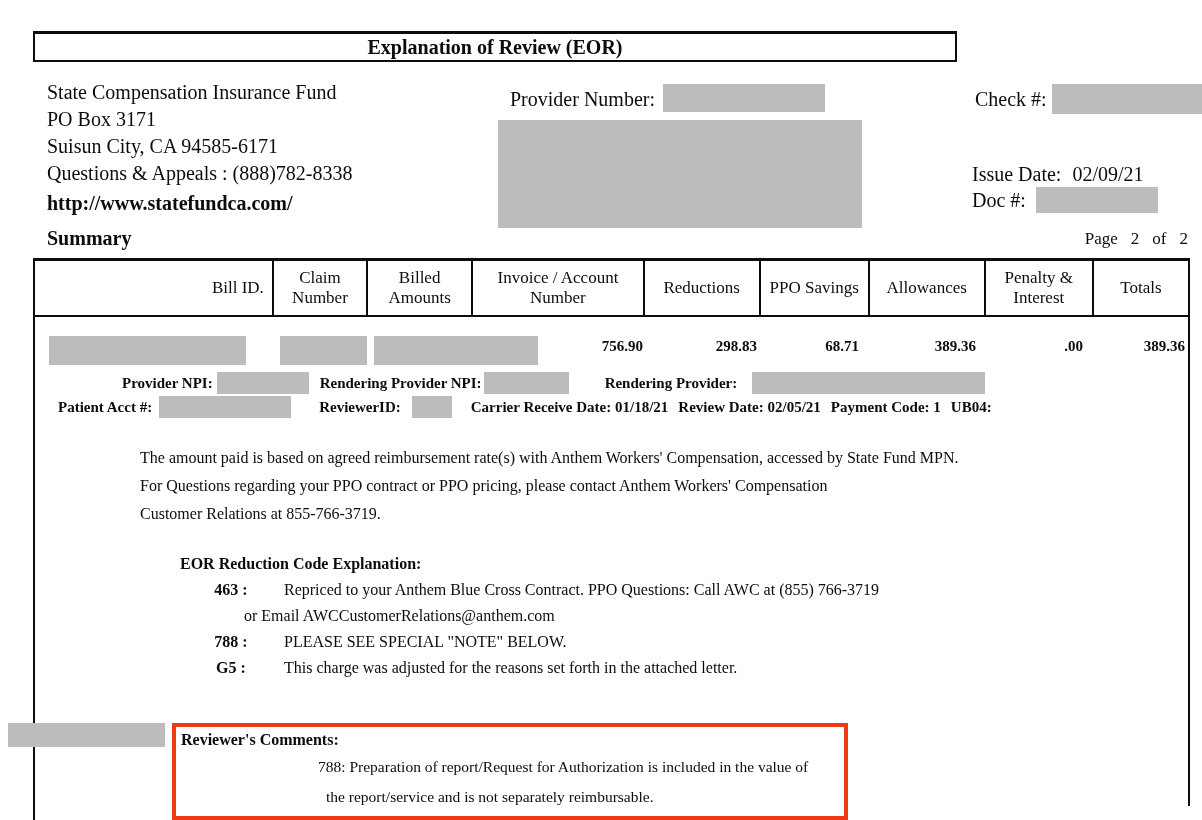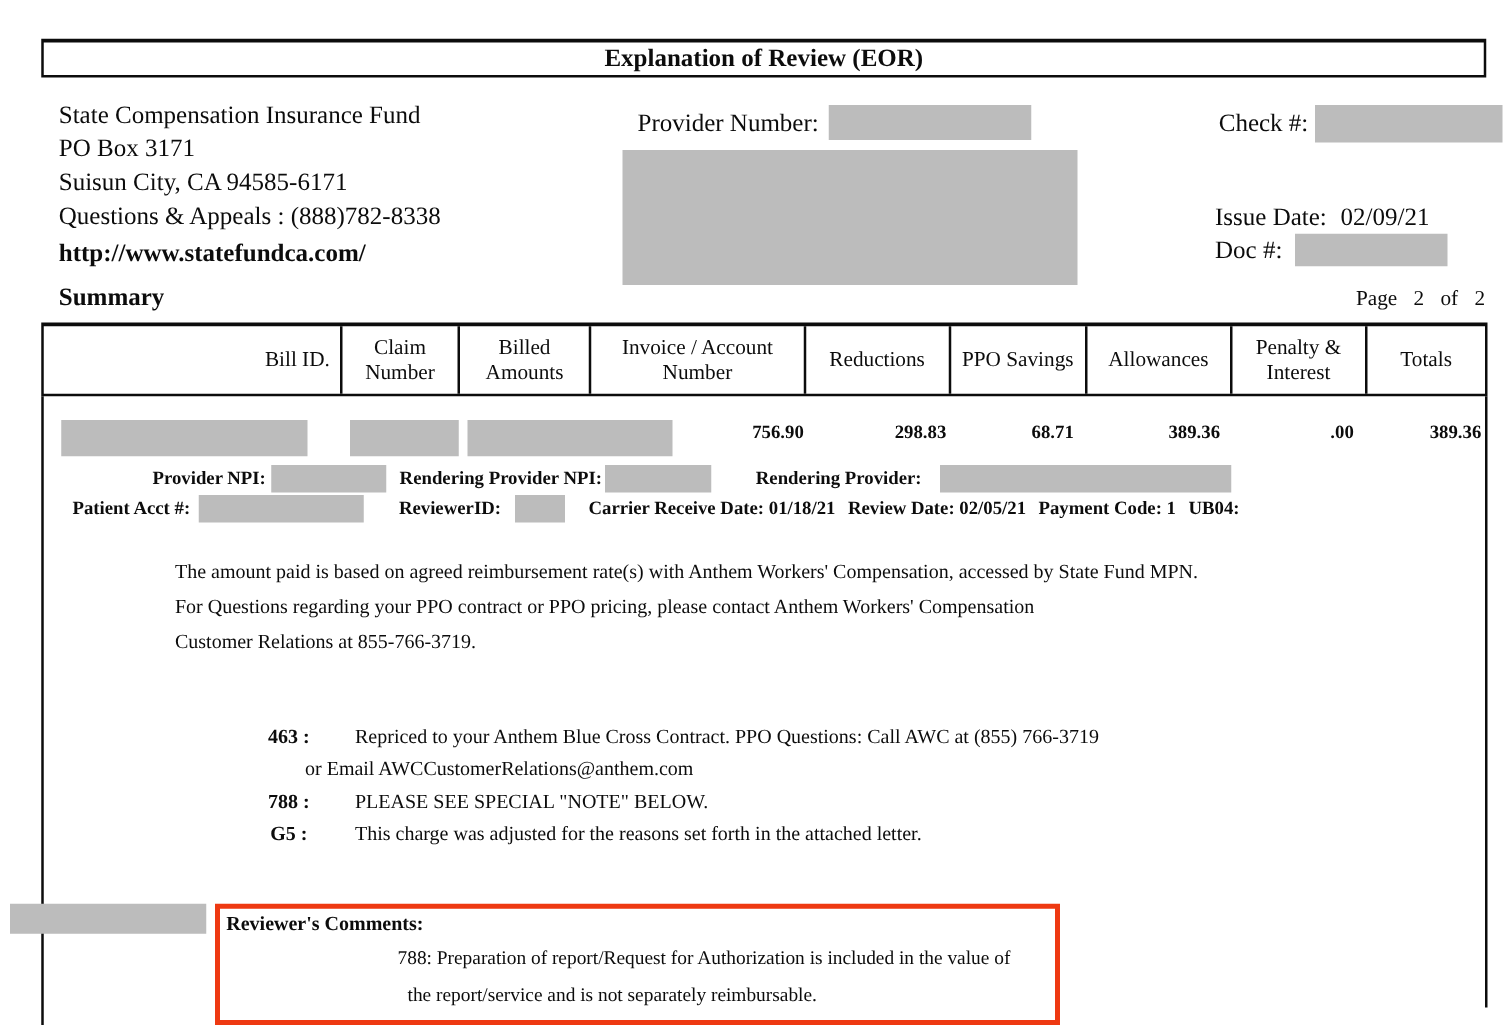--- a/index.html
+++ b/index.html
@@ -15,21 +15,21 @@
     font-family:"Liberation Serif", serif;
     color:var(--ink);
     overflow:hidden;
   }
   .abs{position:absolute;}
   .redaction{position:absolute;background:var(--redaction);}
   .redaction-inline{display:inline-block;background:var(--redaction);vertical-align:middle;}
 
   
   .title-box{
-    left:33px;top:31px;width:1156px;height:31px;
+    left:33px;top:31px;width:924px;height:31px;
     border:2px solid var(--ink);border-top-width:3px;
     display:flex;align-items:center;justify-content:center;
     font-size:20px;font-weight:600;
   }
 
   
   .sender{left:47px;top:79px;font-size:20px;line-height:27px;}
   .sender .website{font-weight:bold;margin-top:3px;}
 
   
@@ -169,20 +169,21 @@
 </div>
 <div class="abs right-rule"></div>
 
 <div class="abs notice">
   <div>The amount paid is based on agreed reimbursement rate(s) with Anthem Workers' Compensation, accessed by State Fund MPN.</div>
   <div>For Questions regarding your PPO contract or PPO pricing, please contact Anthem Workers' Compensation</div>
   <div>Customer Relations at 855-766-3719.</div>
 </div>
 
 <div class="abs eor-block">
+  <div class="eor-heading">EOR Reduction Code Explanation:</div>
   <div class="code-rows">
     <div class="code-row">
       <span class="code">463 :</span>
       <span class="code-text">Repriced to your Anthem Blue Cross Contract. PPO Questions: Call AWC at (855) 766-3719</span>
     </div>
     <div class="code-cont">or Email AWCCustomerRelations@anthem.com</div>
     <div class="code-row">
       <span class="code">788 :</span>
       <span class="code-text">PLEASE SEE SPECIAL "NOTE" BELOW.</span>
     </div>

